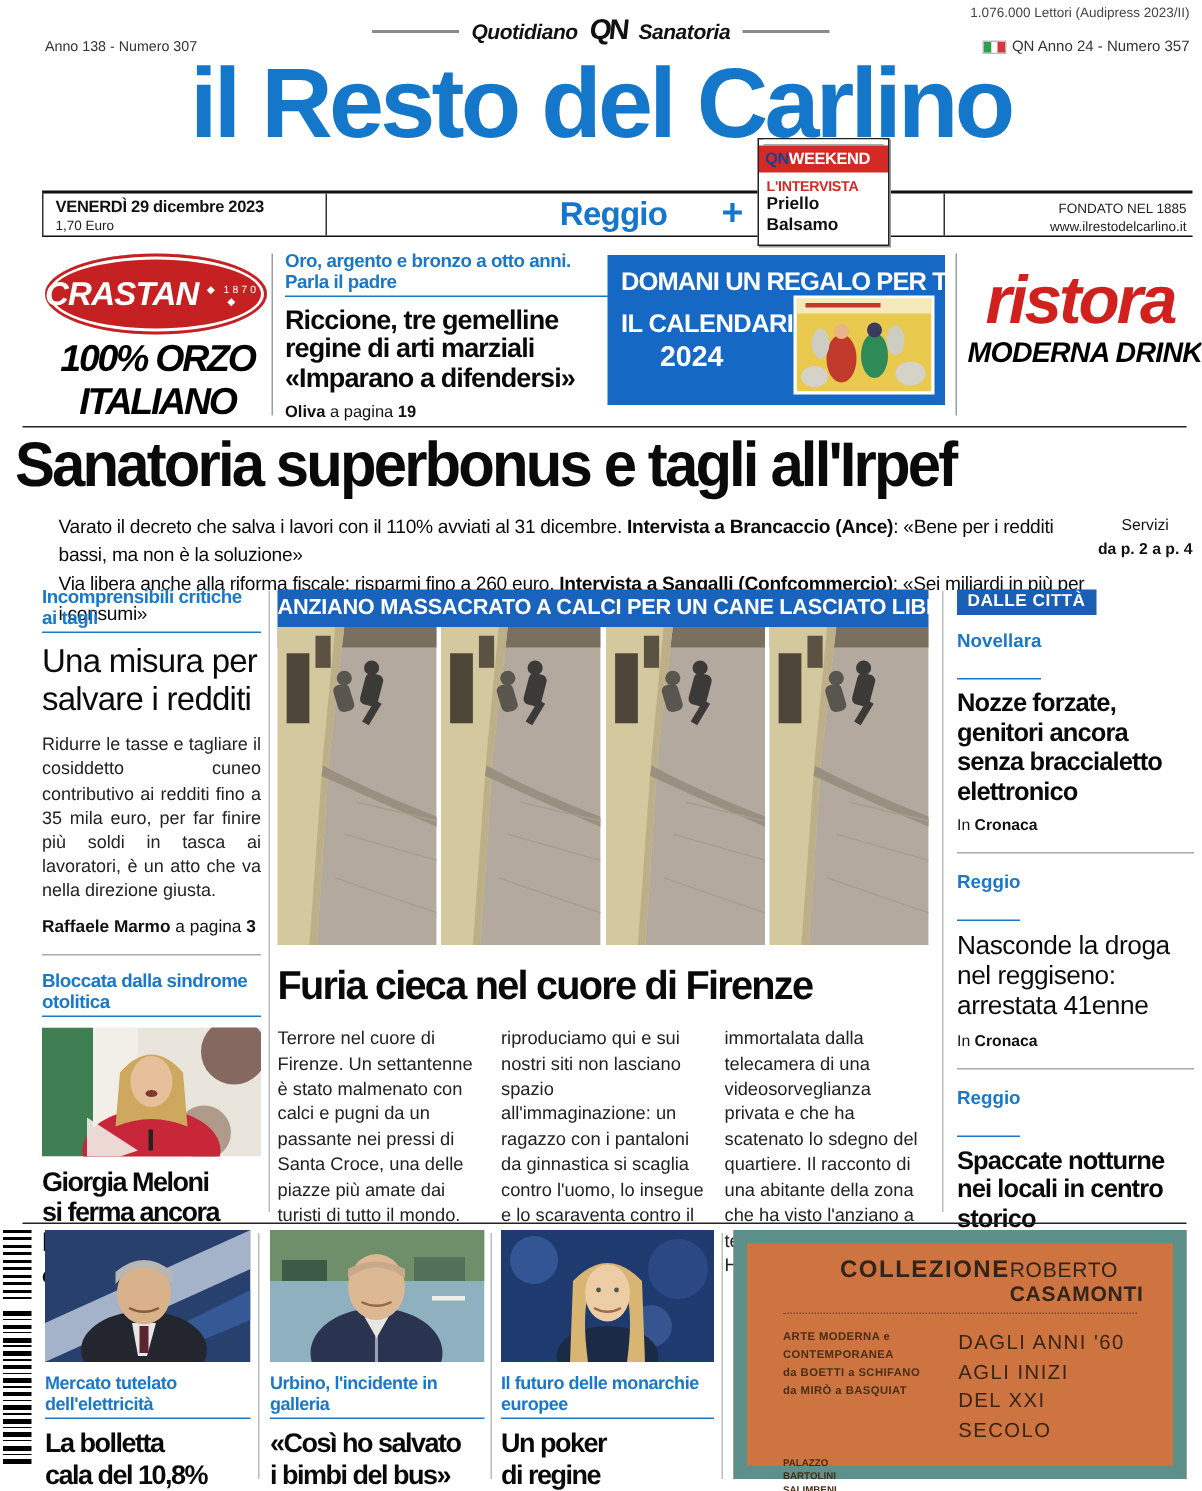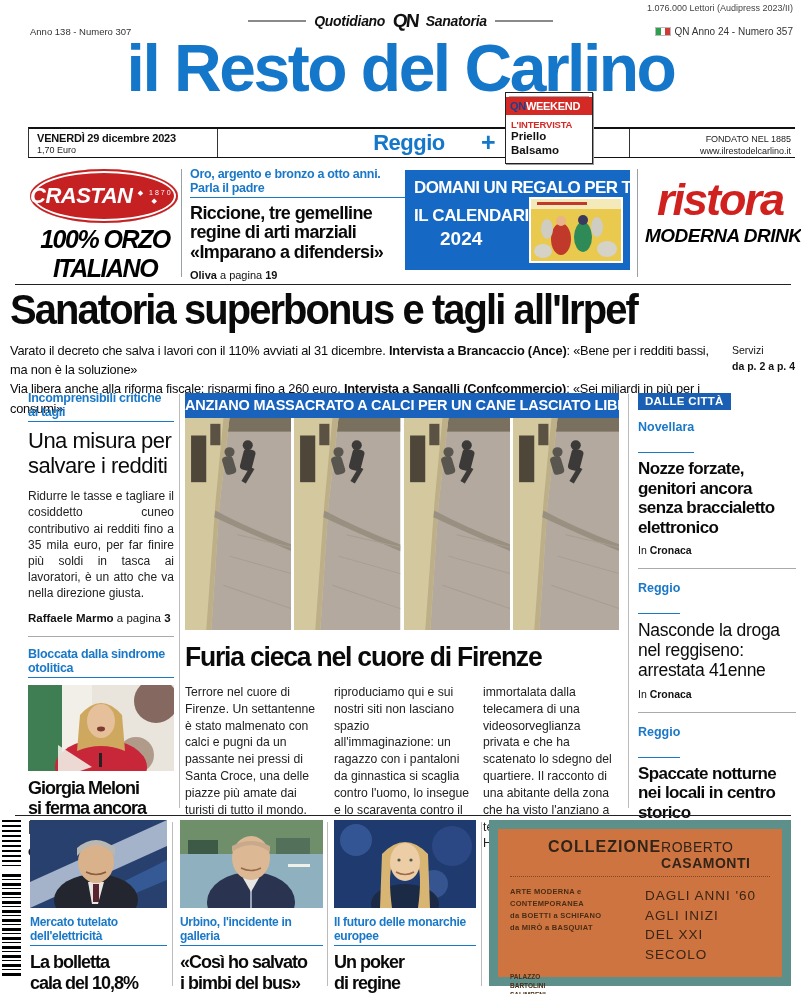--- a/index.html
+++ b/index.html
@@ -69,24 +69,24 @@
   .cal-img{position:absolute; right:7px; bottom:7px; width:94px; height:66px; background:#fff; padding:2px;}
   .ad-v2{position:absolute; left:609px; top:4px; height:108px; width:1px; background:#9aa0a6;}
   .ristora{position:absolute; left:617px; right:0; top:12px; text-align:center;}
   .ri-brand{color:#d0211f; font-weight:bold; font-style:italic; font-size:45px; letter-spacing:-2px; line-height:1;}
   .ri-tag{color:#000; font-weight:bold; font-style:italic; font-size:19px; letter-spacing:-0.5px; margin-top:3px; white-space:nowrap;}
   .rule-1{left:15px; right:10px; top:284px; border-top:1px solid #222;}
   
   .lead{left:10px; right:6px; top:289px;}
   .lead-h1{font-size:42px; font-weight:bold; letter-spacing:-2px; line-height:1.0; white-space:nowrap;
     transform:scaleX(0.95); transform-origin:left; color:#0a0a0a;}
-  .lead-decks{position:relative; margin-top:10px; padding-right:72px;}
+  .lead-decks{position:relative; margin-top:10px; padding-right:72px;margin-left:29px;}
   .deck{font-size:12.8px; line-height:1.5; letter-spacing:-0.2px; color:#0a0a0a;}
   .deck b{font-weight:bold;}
-  .services{position:absolute; right:0; top:2px; text-align:left; font-size:10.5px; line-height:1.5; color:#111;}
+  .services{position:absolute; right:0; top:2px; text-align:center; font-size:10.5px; line-height:1.5; color:#111;}
   .services .s2{font-weight:bold; font-size:10.5px;}
   
   .main{left:28px; right:6px; top:391px; height:424px;}
   .vdiv{position:absolute; top:3px; height:414px; width:1px; background:#bcbcbc;}
   .col-left{position:absolute; left:0; top:0; width:146px;}
   .col-center{position:absolute; left:157px; top:2px; width:434px;}
   .col-right{position:absolute; left:610px; top:0; width:158px;}
   .oph{margin:7px 0 10px; font-size:22px; font-weight:normal; letter-spacing:-0.5px; line-height:1.12; color:#0a0a0a;}
   .opbody{font-size:12px; line-height:1.35; text-align:justify; color:#222;}
   .col-left .byl{margin-top:10px; font-size:11.5px;}
@@ -120,21 +120,21 @@
   .bstory{position:absolute; top:0;}
   .bs1{left:30px; width:137px;}
   .bs2{left:180px; width:143px;}
   .bs3{left:334px; width:142px;}
   .bvd{position:absolute; top:2px; height:164px; width:1px; background:#bcbcbc;}
   .bstory .photo{height:88px;}
   .bstory .kicker{margin-top:7px; font-size:12px;}
   .bs-h{margin-top:6px; font-size:18px; font-weight:bold; letter-spacing:-1px; line-height:1.14; color:#0a0a0a;}
   
   .cas{position:absolute; left:489px; top:0; width:302px; height:166px;
-    border:9px solid var(--ad-teal); background:var(--ad-orange); padding:9px 12px 7px; color:#33241a;}
+    border:9px solid var(--ad-teal); background:var(--ad-orange); padding:9px 24px 7px; color:#33241a;}
   .cas-top{display:flex; align-items:baseline; border-bottom:1px dotted rgba(40,20,5,0.45); padding-bottom:5px;}
   .cas-tl{font-size:16px; font-weight:bold; letter-spacing:1px; margin-left:38px;}
   .cas-tr{margin-left:auto; font-size:14px; letter-spacing:0.5px;}
   .cas-tr b{font-weight:bold;}
   .cas-mid{display:flex; margin-top:9px;}
   .cas-sub{width:52%; font-size:7.5px; font-weight:bold; letter-spacing:0.3px; line-height:1.6; color:#4a2d15;}
   .cas-period{margin-left:auto; font-size:13.5px; letter-spacing:1px; line-height:1.45; color:#3a2414;}
   .cas-bot{display:flex; align-items:flex-end; margin-top:8px; gap:10px;}
   .cas-venue{font-size:6.5px; font-weight:bold; line-height:1.4; color:#4a2d15;}
 </style>

